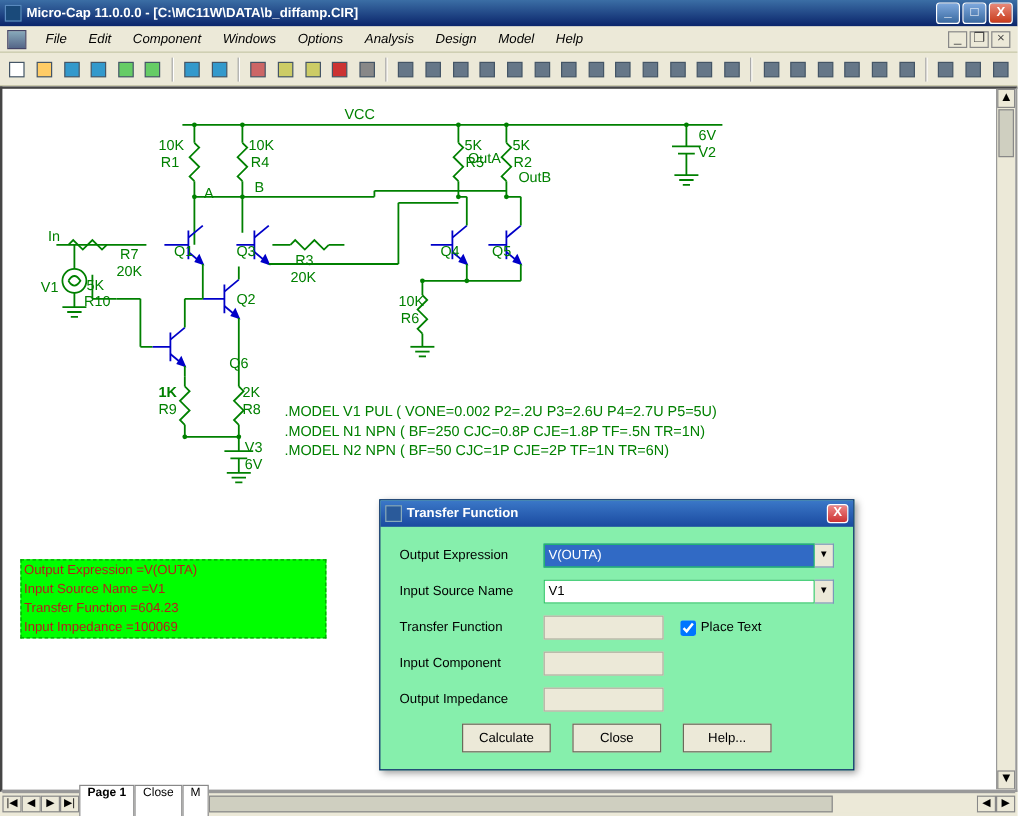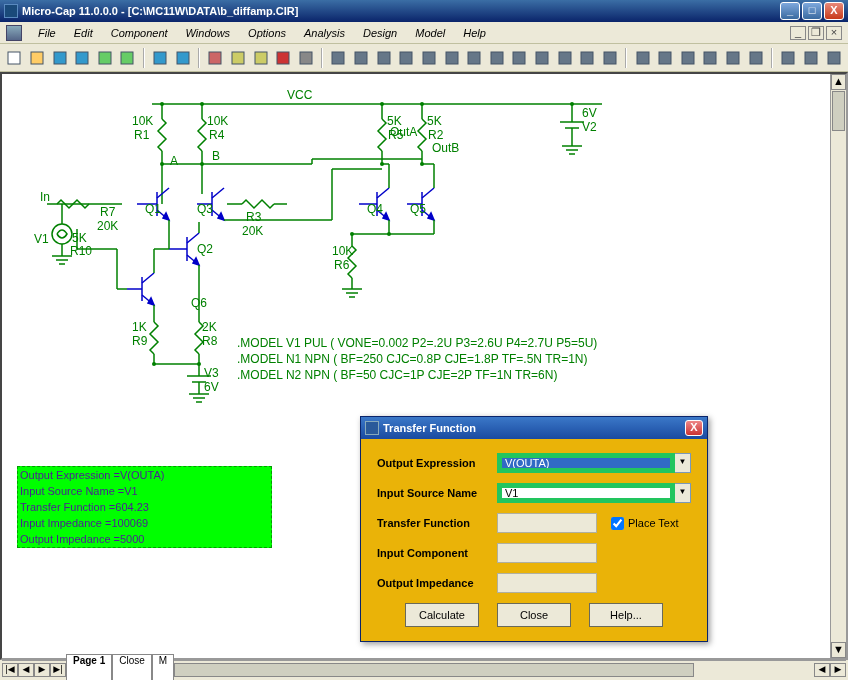--- a/index.html
+++ b/index.html
@@ -33,32 +33,32 @@
 .vscroll .arrow { height:16px; background:#ece9d8; border:1px solid #888; text-align:center; line-height:12px; cursor:pointer;}
 .vscroll .thumb { height:40px; background:#cfcfc0; border:1px solid #888; margin:1px;}
 .hscroll { position:absolute; left:0; right:16px; bottom:0; height:16px; background:#ece9d8; border-top:1px solid #999; display:flex; align-items:center;}
 .hscroll .navbtn { width:16px; height:14px; border:1px solid #888; background:#ece9d8; text-align:center; line-height:10px; cursor:pointer; font-size:9px;}
 .hscroll .tab { height:32px; border:1px solid #888; padding:0 6px; background:#fff; line-height:12px; font-size:10px; cursor:pointer;}
 .hscroll .tab.first { background:#fff; font-weight:bold;}
 .hscroll .track { flex:1; background:#ece9d8; height:14px; position:relative;}
 .hscroll .hthumb { position:absolute; left:0; width:520px; top:0; bottom:0; background:#cfcfc0; border:1px solid #888;}
 
 
-.results { position: absolute; left: 15px; top: 392px; width: 255px; background: #00ff00; color: #4c1d95; padding: 0px 2px; border: 1px dashed #00a000; line-height: 16px; font-size: 13px;}
-
-
-.dialog { position: absolute; left: 314px; top: 342px; width: 348px; background: #eab308; border: 1px solid #0a246a; box-shadow: 2px 2px 6px rgba(0,0,0,0.4); margin-left: 44px; }
+.results { position: absolute; left: 15px; top: 392px; width: 255px; background: #00ff00; color: #b91c1c; padding: 0px 2px; border: 1px dashed #00a000; line-height: 16px; font-size: 13px;}
+
+
+.dialog { position: absolute; left: 314px; top: 342px; width: 396px; background: #86efac; border: 1px solid #0a246a; box-shadow: 2px 2px 6px rgba(0,0,0,0.4); }
 .dlgtitle { background: linear-gradient(#3b78c8,#1a4aa0); color:#fff; height:22px; display:flex; align-items:center; padding:0 4px; font-weight:bold;}
 .dlgtitle .dicon { width:14px;height:14px; background:#2a5a9a; border:1px solid #8ab; margin-right:4px;}
 .dlgtitle .closebtn { width:18px; height:16px; background:linear-gradient(#e88,#c33); color:#fff; text-align:center; border:1px solid #fff; border-radius:3px; font-weight:bold; cursor:pointer; line-height:12px;}
 .dlgbody { padding: 14px 16px 14px 16px; }
 .row { display:flex; align-items:center; margin-bottom:10px; }
-.row label { width: 120px; color:#000;font-weight:bold; }
+.row label { width: 120px; color:#000; }
 .combo { flex:1; display:flex; }
-.combo input { flex:1; height:20px; border:5px solid #22c55e; padding:0 3px; background:#fff;}
+.combo input { flex:1; height:20px; border:1px solid #22c55e; padding:0 3px; background:#fff;}
 .combo input.sel { background:#316ac5; color:#fff; }
 .combo .dd { width:16px; height:20px; border:1px solid #7a99b8; border-left:none; background:#ece9d8; text-align:center; line-height:16px; cursor:pointer; font-size:8px;}
 .tbox { width:100px; height:20px; border:1px solid #7a99b8; background:#fff;}
 .tbox.ro { background:#ece9d8; border:1px solid #b0b0a0;}
 .chk { margin-left:14px; display:flex; align-items:center; gap:4px;}
 .chk input { width:13px; height:13px;}
 .btnrow { display:flex; gap:18px; justify-content:center; margin-top:6px;}
 .btn { width:74px; height:24px; border:1px solid #6a6a5a; background:#ece9d8; cursor:pointer; text-align:center; line-height:22px;}
 
 
@@ -467,37 +467,36 @@
     <span class="stext" style="left:143px; top:128px;">Q1</span>
     <span class="stext" style="left:195px; top:128px;">Q3</span>
     <span class="stext" style="left:195px; top:168px;">Q2</span>
     <span class="stext" style="left:244px; top:136px;">R3</span>
     <span class="stext" style="left:240px; top:150px;">20K</span>
     <span class="stext" style="left:365px; top:128px;">Q4</span>
     <span class="stext" style="left:408px; top:128px;">Q5</span>
     <span class="stext" style="left:330px; top:170px;">10K</span>
     <span class="stext" style="left:332px; top:184px;">R6</span>
     <span class="stext" style="left:143px; top:222px;margin-left:46px;">Q6</span>
-    <span class="stext" style="left:130px; top:246px;">1K</span>
+    <span class="stext" style="left:130px; top:246px;font-weight:bold;">1K</span>
     <span class="stext" style="left:130px; top:260px;">R9</span>
     <span class="stext" style="left:200px; top:246px;">2K</span>
     <span class="stext" style="left:200px; top:260px;">R8</span>
     <span class="stext" style="left:202px; top:292px;">V3</span>
     <span class="stext" style="left:202px; top:306px;">6V</span>
 
     <div class="modeltxt" style="left:235px; top:262px;">.MODEL V1 PUL ( VONE=0.002 P2=.2U P3=2.6U P4=2.7U P5=5U)</div>
     <div class="modeltxt" style="left:235px; top:278px;">.MODEL N1 NPN ( BF=250 CJC=0.8P CJE=1.8P TF=.5N TR=1N)</div>
     <div class="modeltxt" style="left:235px; top:294px;">.MODEL N2 NPN ( BF=50 CJC=1P CJE=2P TF=1N TR=6N)</div>
 
     <div class="results">
       <div>Output Expression =V(OUTA)</div>
       <div>Input Source Name =V1</div>
       <div>Transfer Function =604.23</div>
       <div>Input Impedance =100069</div>
-      <div>Output Impedance =5000</div>
     </div>
 
     <div class="dialog">
       <div class="dlgtitle">
         <div class="dicon"></div>
         <span style="flex:1">Transfer Function</span>
         <div class="closebtn">X</div>
       </div>
       <div class="dlgbody">
         <div class="row">

